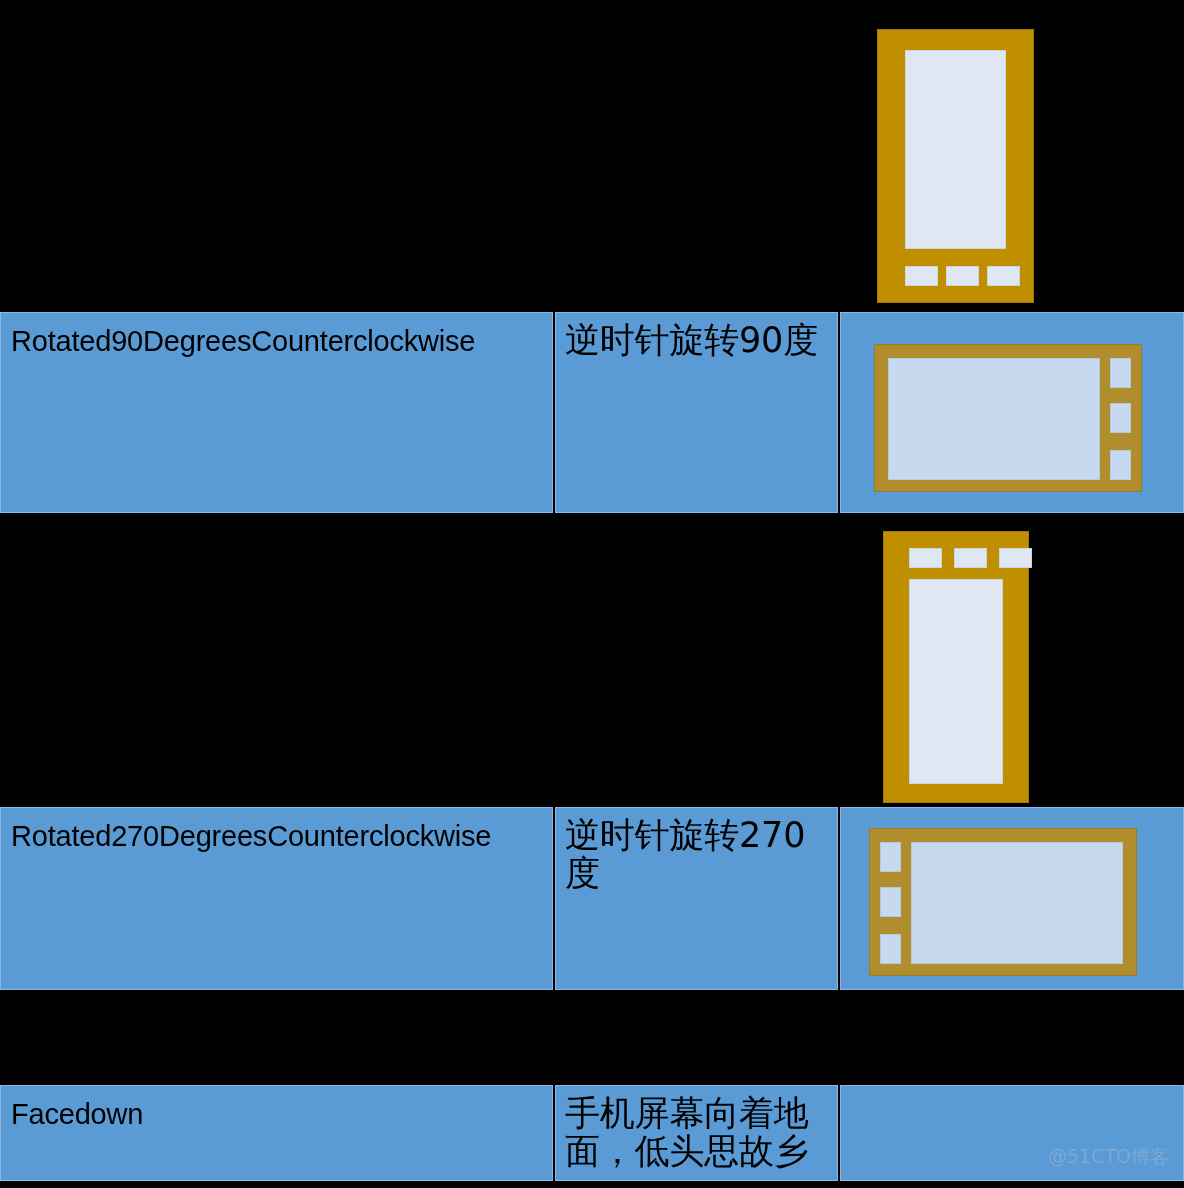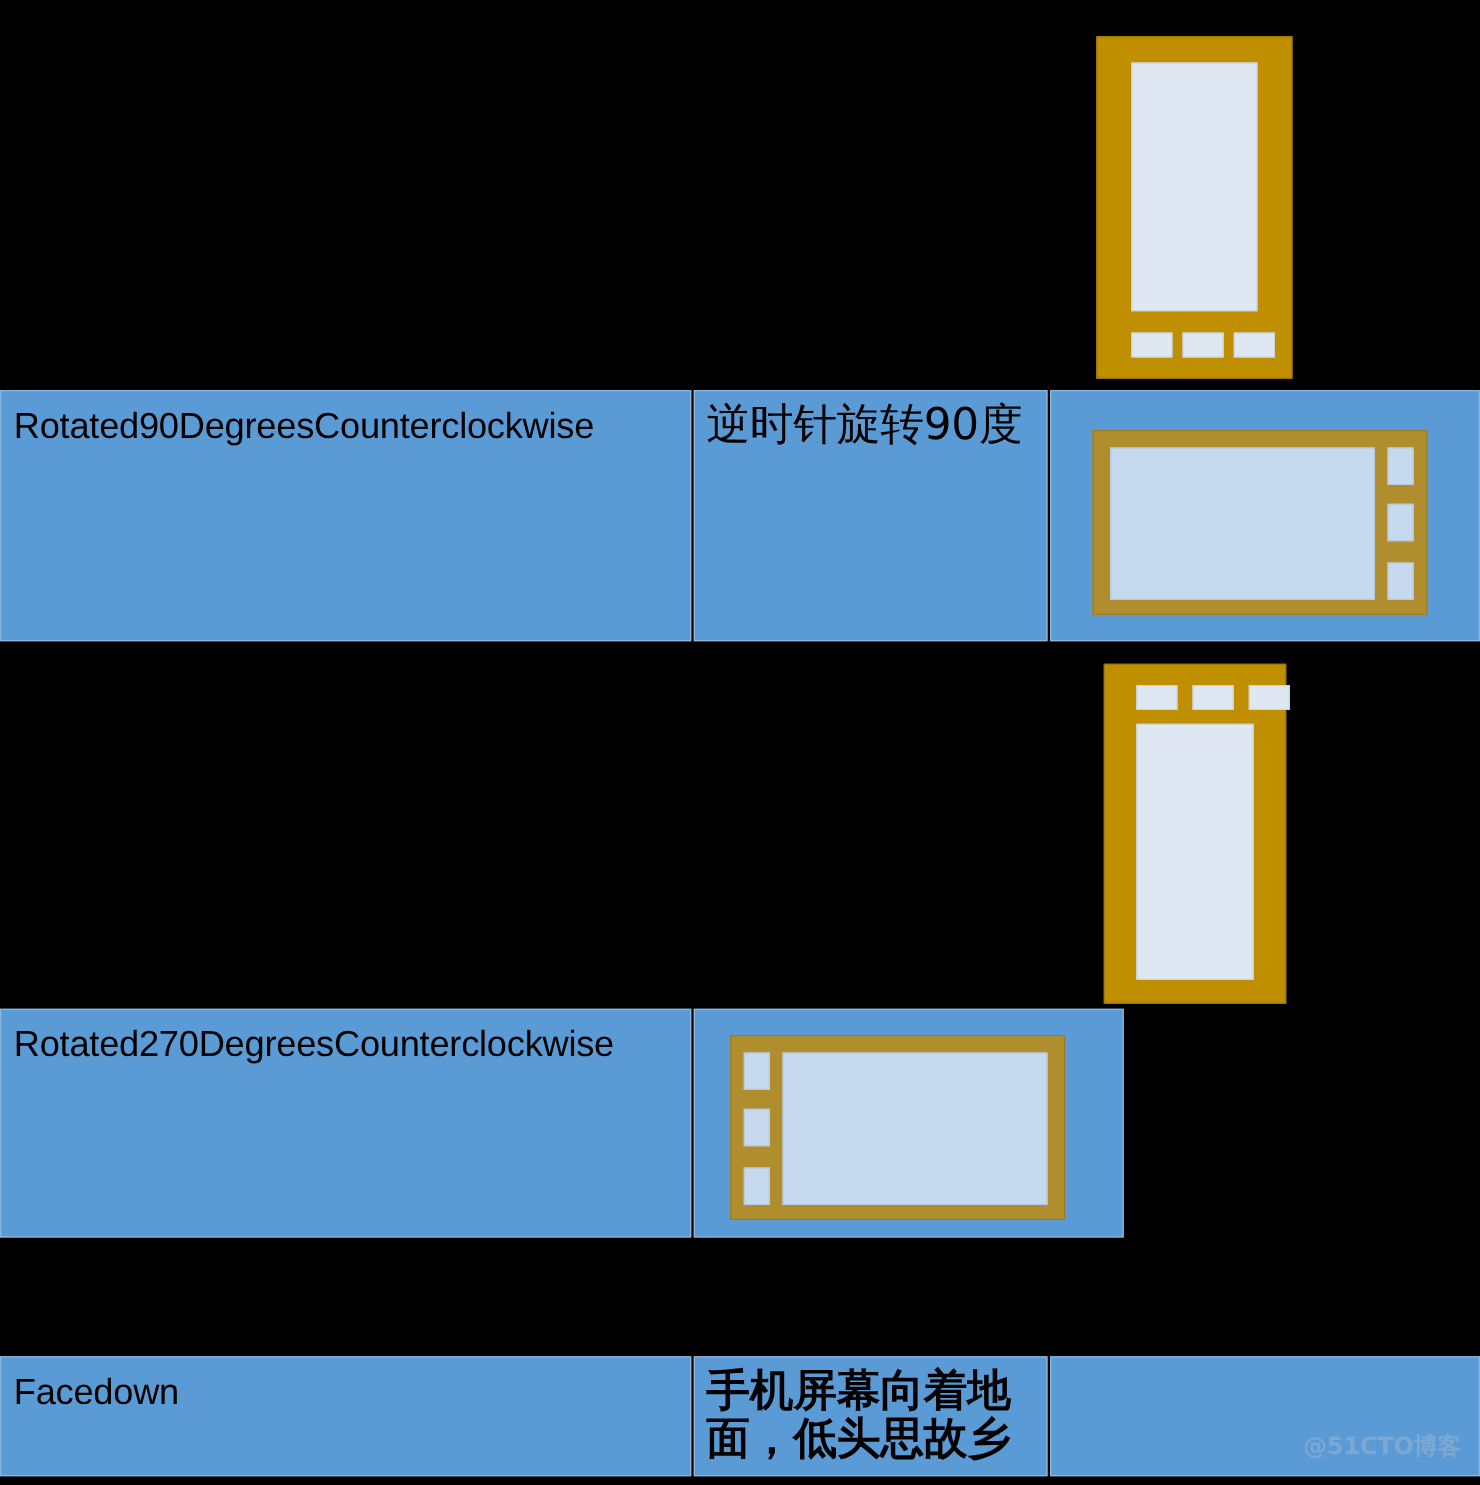--- a/index.html
+++ b/index.html
@@ -128,35 +128,38 @@
     <div class="screen" style="left:25px; top:47px; right:25px; bottom:18px;"></div>
     <div class="btn" style="left:25px; top:16px; width:33px; height:20px;"></div>
     <div class="btn" style="left:70px; top:16px; width:33px; height:20px;"></div>
     <div class="btn" style="left:115px; top:16px; width:33px; height:20px;"></div>
   </div>
 
   <div class="row" style="top:807px; height:183px;">
     <div class="cell c1" style="height:183px;">
       <div class="cell-label">Rotated270DegreesCounterclockwise</div>
     </div>
+    <div class="cell c2" style="height:183px;">
+      <div class="cell-label cjk">逆时针旋转270度</div>
+    </div>
     <div class="cell c3" style="height:183px;">
       <div class="phone landscape" style="left:28px; top:20px; width:268px; height:148px;">
         <div class="screen" style="right:13px; top:13px; width:212px; height:122px;"></div>
         <div class="btn" style="left:10px; top:13px; width:21px; height:30px;"></div>
         <div class="btn" style="left:10px; top:58px; width:21px; height:30px;"></div>
         <div class="btn" style="left:10px; top:105px; width:21px; height:30px;"></div>
       </div>
     </div>
   </div>
 
   <div class="row" style="top:1085px; height:96px;">
     <div class="cell c1" style="height:96px;padding-left:13px;">
       <div class="cell-label">Facedown</div>
     </div>
-    <div class="cell c2" style="height:96px;font-weight:bold;">
+    <div class="cell c2" style="height:96px;">
       <div class="cell-label cjk">手机屏幕向着地面，低头思故乡</div>
     </div>
-    <div class="cell c3" style="height:96px;font-weight:bold;">
+    <div class="cell c3" style="height:96px;">
       <div class="watermark">@51CTO博客</div>
     </div>
   </div>
 
 </div>
 
 </body></html>

